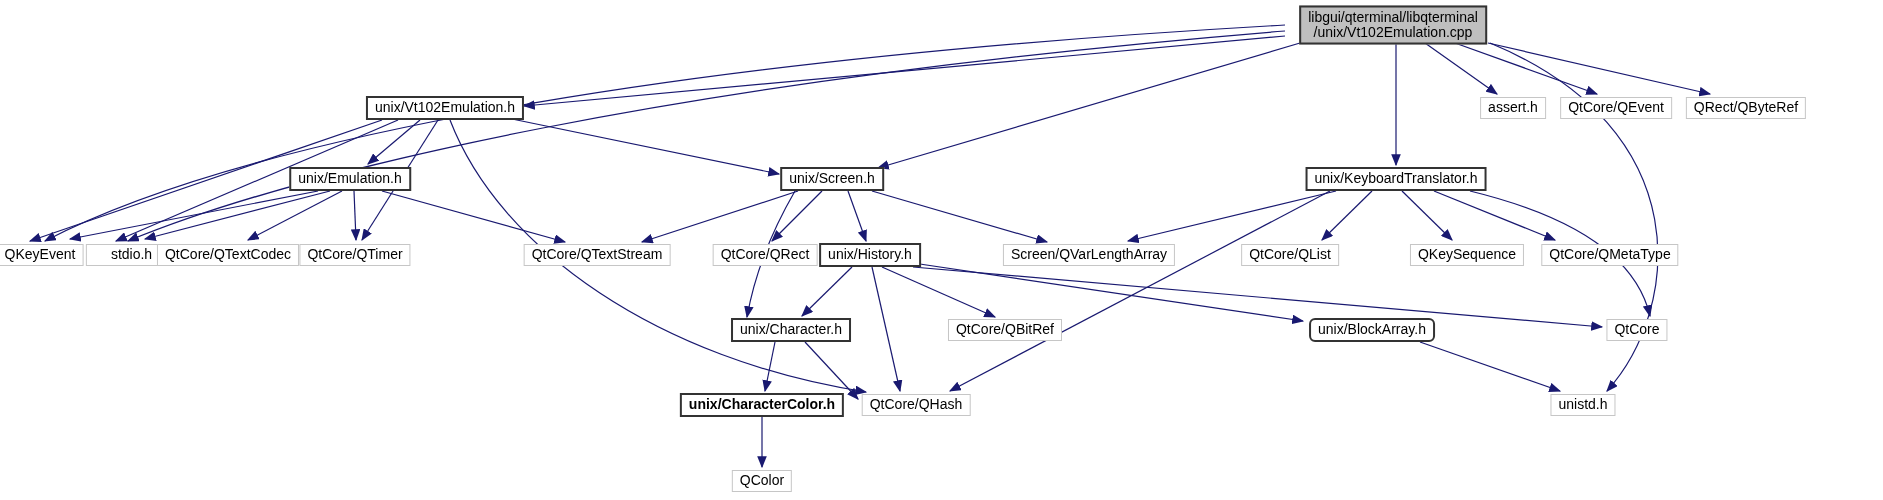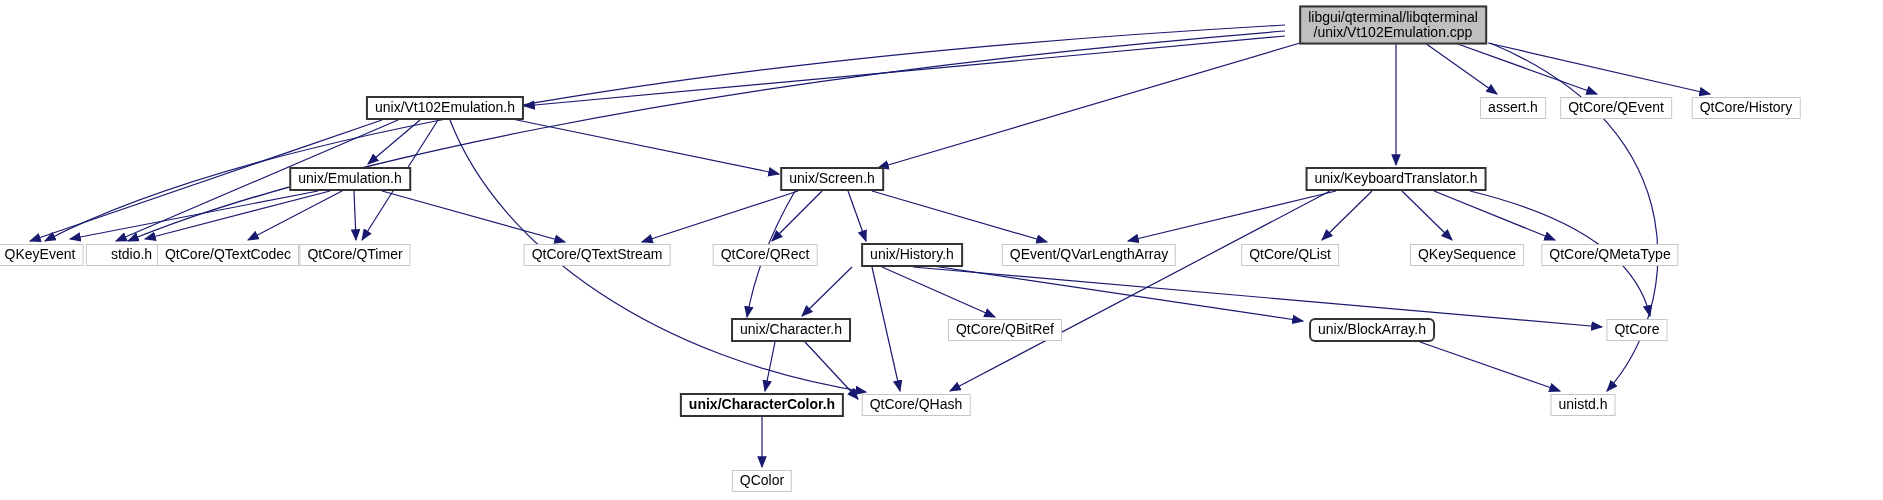--- a/index.html
+++ b/index.html
@@ -63,32 +63,32 @@
       <path d="M1372,191 L1322,240" class="edge" stroke="#191970" marker-end="url(#arrow)"></path>
       <path d="M1402,191 L1452,240" class="edge" stroke="#191970" marker-end="url(#arrow)"></path>
       <path d="M1434,191 L1555,240" class="edge" stroke="#191970" marker-end="url(#arrow)"></path>
       <path d="M1470,191 Q1630,230 1650,316" class="edge" stroke="#191970" marker-end="url(#arrow)"></path>
     </svg>
   <div id="node-layer">
       <div class="node source" style="left: 1393px; top: 25px;">libgui/qterminal/libqterminal<br>/unix/Vt102Emulation.cpp</div>
       <div class="node internal" style="left: 445px; top: 108px;">unix/Vt102Emulation.h</div>
       <div class="node external" style="left: 1513px; top: 108px;">assert.h</div>
       <div class="node external" style="left: 1616px; top: 108px;">QtCore/QEvent</div>
-      <div class="node external" style="left: 1746px; top: 108px;">QtCore/History</div>
+      <div class="node external" style="left: 1746px; top: 108px;">QRect/QByteRef</div>
       <div class="node internal" style="left: 350px; top: 179px;">unix/Emulation.h</div>
       <div class="node internal" style="left: 832px; top: 179px;">unix/Screen.h</div>
       <div class="node internal" style="left: 1396px; top: 179px;">unix/KeyboardTranslator.h</div>
       <div class="node external" style="left: 40px; top: 255px;">QKeyEvent</div>
       <div class="node external" style="left: 123px; top: 255px; padding-left: 24px;">stdio.h</div>
       <div class="node external" style="left: 228px; top: 255px;">QtCore/QTextCodec</div>
       <div class="node external" style="left: 355px; top: 255px;">QtCore/QTimer</div>
       <div class="node external" style="left: 597px; top: 255px;">QtCore/QTextStream</div>
       <div class="node external" style="left: 765px; top: 255px;">QtCore/QRect</div>
-      <div class="node internal" style="left: 870px; top: 255px; margin-left: 42px;">unix/History.h</div>
-      <div class="node external" style="left: 1089px; top: 255px;">QEvent/QVarLengthArray</div>
+      <div class="node internal" style="left: 870px; top: 255px;">unix/History.h</div>
+      <div class="node external" style="left: 1089px; top: 255px;">Screen/QVarLengthArray</div>
       <div class="node external" style="left: 1290px; top: 255px;">QtCore/QList</div>
       <div class="node external" style="left: 1467px; top: 255px;">QKeySequence</div>
       <div class="node external" style="left: 1610px; top: 255px;">QtCore/QMetaType</div>
       <div class="node internal" style="left: 791px; top: 330px;">unix/Character.h</div>
       <div class="node external" style="left: 1005px; top: 330px;">QtCore/QBitRef</div>
       <div class="node internal" style="left: 1372px; top: 330px; border-radius: 6px;">unix/BlockArray.h</div>
       <div class="node external" style="left: 1637px; top: 330px;">QtCore</div>
       <div class="node internal" style="left: 762px; top: 405px; font-weight: bold;">unix/CharacterColor.h</div>
       <div class="node external" style="left: 916px; top: 405px;">QtCore/QHash</div>
       <div class="node external" style="left: 1583px; top: 405px;">unistd.h</div>

